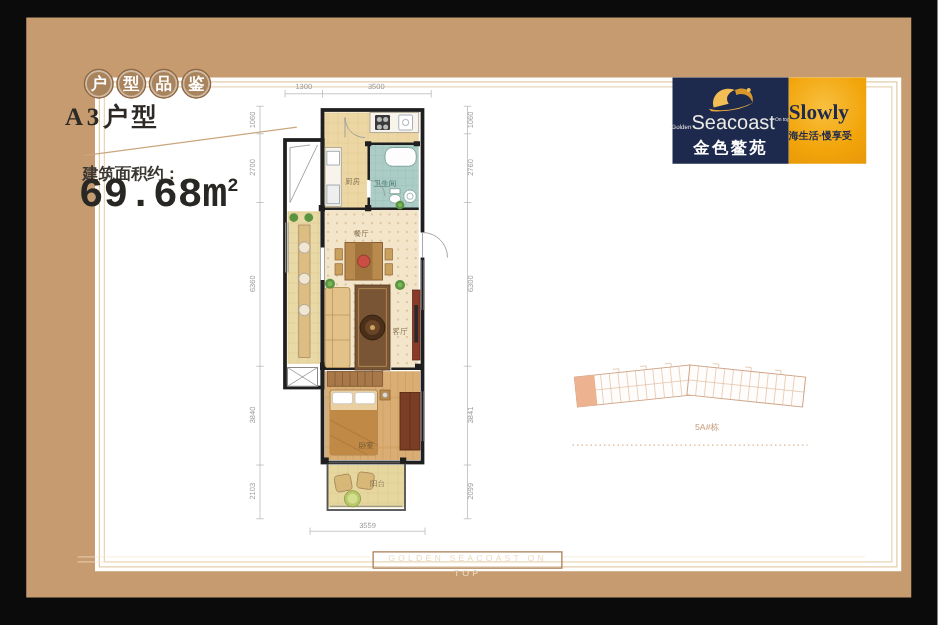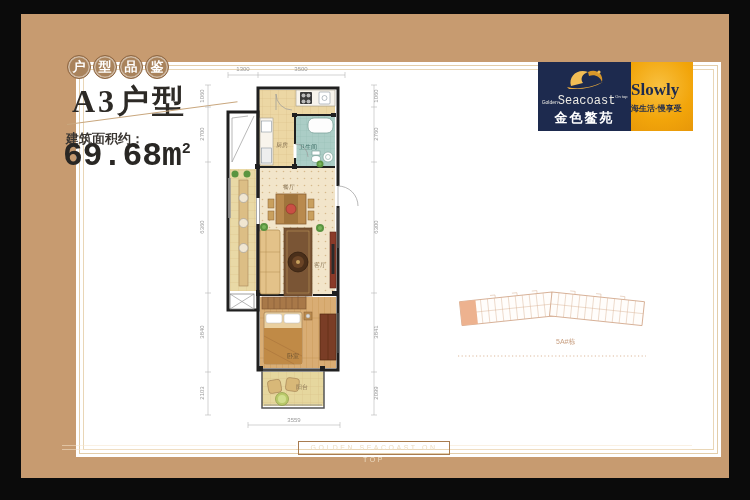--- a/index.html
+++ b/index.html
@@ -8,35 +8,35 @@
   .frame{position:absolute;left:21px;top:14px;width:708px;height:464px;background:#c79b70;}
   .card{position:absolute;left:55px;top:48px;width:645px;height:395px;background:#ffffff;}
   .card .hairline1{position:absolute;inset:3px;border:1px solid #e3cda9;pointer-events:none;}
   .card .hairline2{position:absolute;inset:7px;border:1px solid #e9d6b6;pointer-events:none;}
 
   
   .badges{position:absolute;left:67px;top:55px;display:flex;gap:2px;}
   .badge{width:22px;height:22px;border-radius:50%;background:#a9835c;border:1px solid #8f6743;
          box-shadow:inset 0 0 0 1.5px rgba(255,255,255,.45);color:#fff;text-align:center;
          line-height:22px;font-family:"Liberation Serif",serif;font-size:13px;font-weight:bold;}
-  .unit-title{position:absolute;left:72px;top:80px;font-family:"Liberation Serif",serif;
-         font-size:32px;font-weight:600;color:#2d2a26;letter-spacing:3px;}
+  .unit-title{position:absolute;left:52px;top:80px;font-family:"Liberation Serif",serif;
+         font-size:20px;font-weight:600;color:#2d2a26;letter-spacing:3px;}
   .diag{position:absolute;left:67px;top:124px;width:172px;height:1px;background:#c9a77e;
          transform:rotate(-7.6deg);transform-origin:left center;}
   .area-label{position:absolute;left:66px;top:130px;font-size:13px;font-weight:bold;color:#3b3733;}
   .area-value{position:absolute;left:63px;top:138px;font-family:Liberation Mono, monospace;
          font-size:33px;font-weight:700;color:#292724;}
   .area-value sup{font-size:15px;}
 
   
   .logo{position:absolute;left:538px;top:62px;height:69px;display:flex;}
   .logo-navy{width:93px;background:#1d2a4e;display:flex;flex-direction:column;align-items:center;justify-content:center;}
   .logo-en{color:#eceae4;line-height:1;margin-top:1px;white-space:nowrap;}
   .logo-en .g{font-size:5px;}
-  .logo-en .s{font-size:12px;font-family:Liberation Mono, monospace;margin-top:29px;}
+  .logo-en .s{font-size:16px;font-family:Liberation Sans, sans-serif;margin-top:29px;}
   .logo-en .o{font-size:4px;vertical-align:super;}
   .logo-cn{font-family:Liberation Sans, sans-serif;font-size:13px;font-weight:bold;color:#ffffff;
            letter-spacing:2px;margin-top:2px;}
   .logo-gold{width:62px;display:flex;flex-direction:column;justify-content:center;
            background:radial-gradient(circle at 45% 35%, #f8c040, #f2a50a 60%, #e79709);}
   .slowly{font-family:"Liberation Serif",serif;font-size:17px;font-weight:700;color:#1d2a4e;}
   .slogan-cn{font-size:8px;font-weight:bold;color:#1d2a4e;margin-top:3px;}
 
   
   .band-rule{position:absolute;height:1px;background:rgba(245,230,205,.55);}

